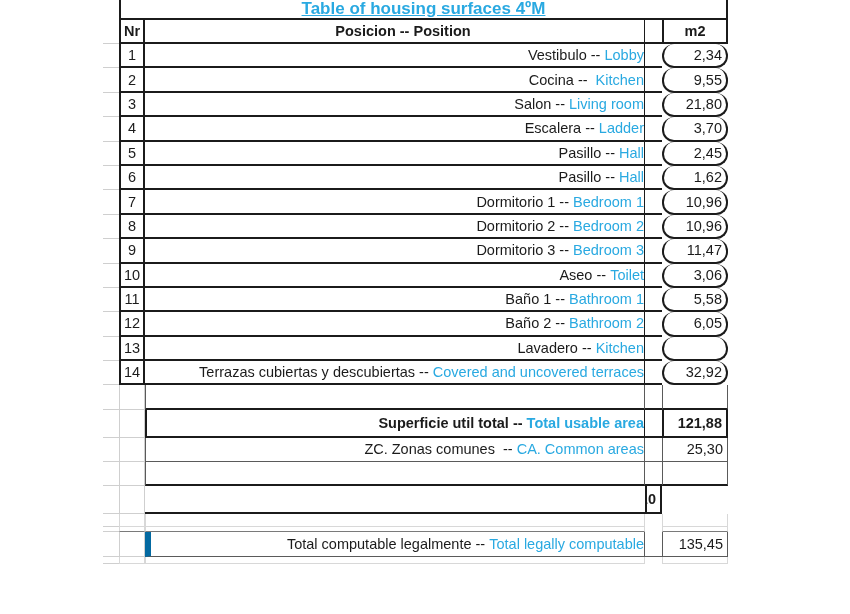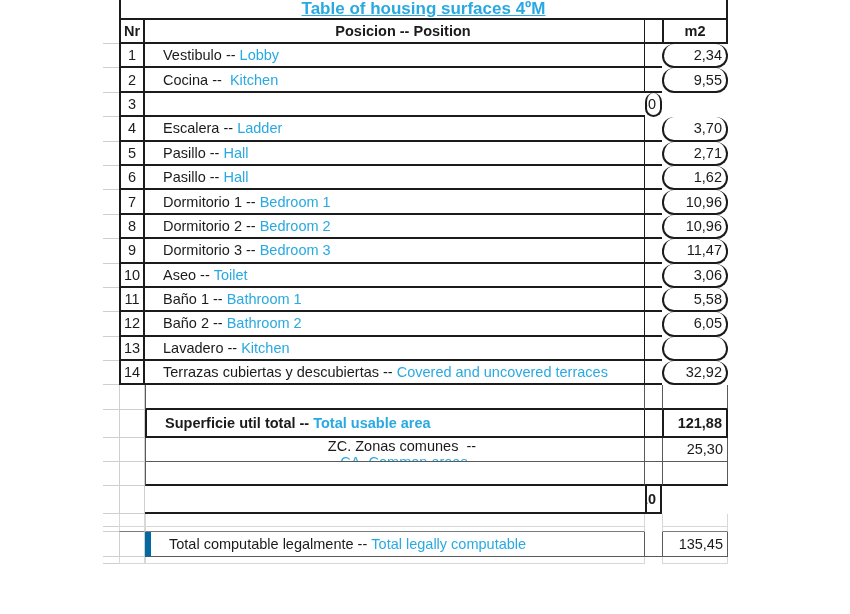--- a/index.html
+++ b/index.html
@@ -56,40 +56,40 @@
   .r-blank .c-m2{border-left:1px solid #5a5a5a;border-right:1px solid #5a5a5a;border-bottom:2px solid #1b1b1b;}
 
   
   .r-bold .c-nr{border-left:1px solid #cfcfcf;border-right:1px solid #cfcfcf;border-bottom:1px solid #cfcfcf;}
   .r-bold .c-pos{border-left:2px solid #1b1b1b;border-right:1px solid #1b1b1b;border-bottom:2px solid #1b1b1b;font-weight:bold;}
   .r-bold .c-gap{border-bottom:2px solid #1b1b1b;}
   .r-bold .c-m2{border-left:2px solid #1b1b1b;border-right:2px solid #1b1b1b;border-bottom:2px solid #1b1b1b;font-weight:bold;}
 
   
   .r-light .c-nr{border-left:1px solid #cfcfcf;border-right:1px solid #cfcfcf;border-bottom:1px solid #cfcfcf;}
-  .r-light .c-pos{border-left:1px solid #5a5a5a;border-right:1px solid #5a5a5a;border-bottom:1px solid #5a5a5a;flex-direction:column;}
+  .r-light .c-pos{border-left:1px solid #5a5a5a;border-right:1px solid #5a5a5a;border-bottom:1px solid #5a5a5a;}
   .r-light .c-gap{border-bottom:1px solid #5a5a5a;}
   .r-light .c-m2{border-left:1px solid #5a5a5a;border-right:1px solid #5a5a5a;border-bottom:1px solid #5a5a5a;}
 
   
   .r-faint .c-nr,.r-faintend .c-nr{border-left:1px solid #d8d8d8;border-right:1px solid #d8d8d8;border-bottom:1px solid #d8d8d8;}
   .r-faint .c-pos,.r-faintend .c-pos{border-left:1px solid #d8d8d8;border-right:1px solid #d8d8d8;border-bottom:1px solid #d8d8d8;}
   .r-faint .c-m2,.r-faintend .c-m2{border-left:1px solid #d8d8d8;border-right:1px solid #d8d8d8;border-bottom:1px solid #d8d8d8;}
   .r-faint2 .c-nr,.r-faint2 .c-pos,.r-faint2 .c-m2{border-left:1px solid #d8d8d8;border-right:1px solid #d8d8d8;border-bottom:1px solid #7a7a7a;}
 
   
   .r-footer{font-size:12.5px;}
   .r-footer .c-nr{border-left:1px solid #cfcfcf;border-right:1px solid #cfcfcf;border-bottom:1px solid #cfcfcf;}
   .r-footer .c-pos{border-left:6px solid #0369a1;border-right:1px solid #5a5a5a;border-bottom:1px solid #5a5a5a;}
   .r-footer .c-gap{border-bottom:1px solid #5a5a5a;}
   .r-footer .c-m2{border-left:1px solid #5a5a5a;border-right:1px solid #5a5a5a;border-bottom:1px solid #5a5a5a;padding-left:20px;}
 
   
   .c-nr{font-size:14.5px;}
-  .c-pos{font-size:14.5px;padding-left:18px;white-space:pre;}
+  .c-pos{font-size:14.5px;padding-left:18px;white-space:pre;justify-content:flex-end;}
   .c-m2{font-size:14.5px;justify-content:flex-end;padding-right:4px;}
   .t-es{white-space:pre;color:#1b1b1b;}
   .t-en{white-space:pre;color:var(--accent);}
   .c-title, .t-en{color:var(--accent);}
 </style>
 </head>
 <body>
 
 <div class="tbl">
 
@@ -117,36 +117,37 @@
       <div class="row r-main">
         <div class="c c-tick"></div>
         <div class="c c-nr">2</div>
         <div class="c c-pos"><div class="t-es">Cocina -- </div><div class="t-en"> Kitchen</div></div>
         <div class="c c-gap"></div>
         <div class="c c-m2">9,55</div>
       </div>
       <div class="row r-main">
         <div class="c c-tick"></div>
         <div class="c c-nr">3</div>
+        <div class="c c-pos"><div class="t-es">Salon -- </div><div class="t-en">Living room</div></div>
         <div class="c c-gap"></div>
         <div class="c c-m2">21,80</div>
       </div>
       <div class="row r-main">
         <div class="c c-tick"></div>
         <div class="c c-nr">4</div>
         <div class="c c-pos"><div class="t-es">Escalera -- </div><div class="t-en">Ladder</div></div>
         <div class="c c-gap"></div>
         <div class="c c-m2">3,70</div>
       </div>
       <div class="row r-main">
         <div class="c c-tick"></div>
         <div class="c c-nr">5</div>
         <div class="c c-pos"><div class="t-es">Pasillo -- </div><div class="t-en">Hall</div></div>
         <div class="c c-gap"></div>
-        <div class="c c-m2">2,71</div>
+        <div class="c c-m2">2,45</div>
       </div>
       <div class="row r-main">
         <div class="c c-tick"></div>
         <div class="c c-nr">6</div>
         <div class="c c-pos"><div class="t-es">Pasillo -- </div><div class="t-en">Hall</div></div>
         <div class="c c-gap"></div>
         <div class="c c-m2">1,62</div>
       </div>
       <div class="row r-main">
         <div class="c c-tick"></div>

